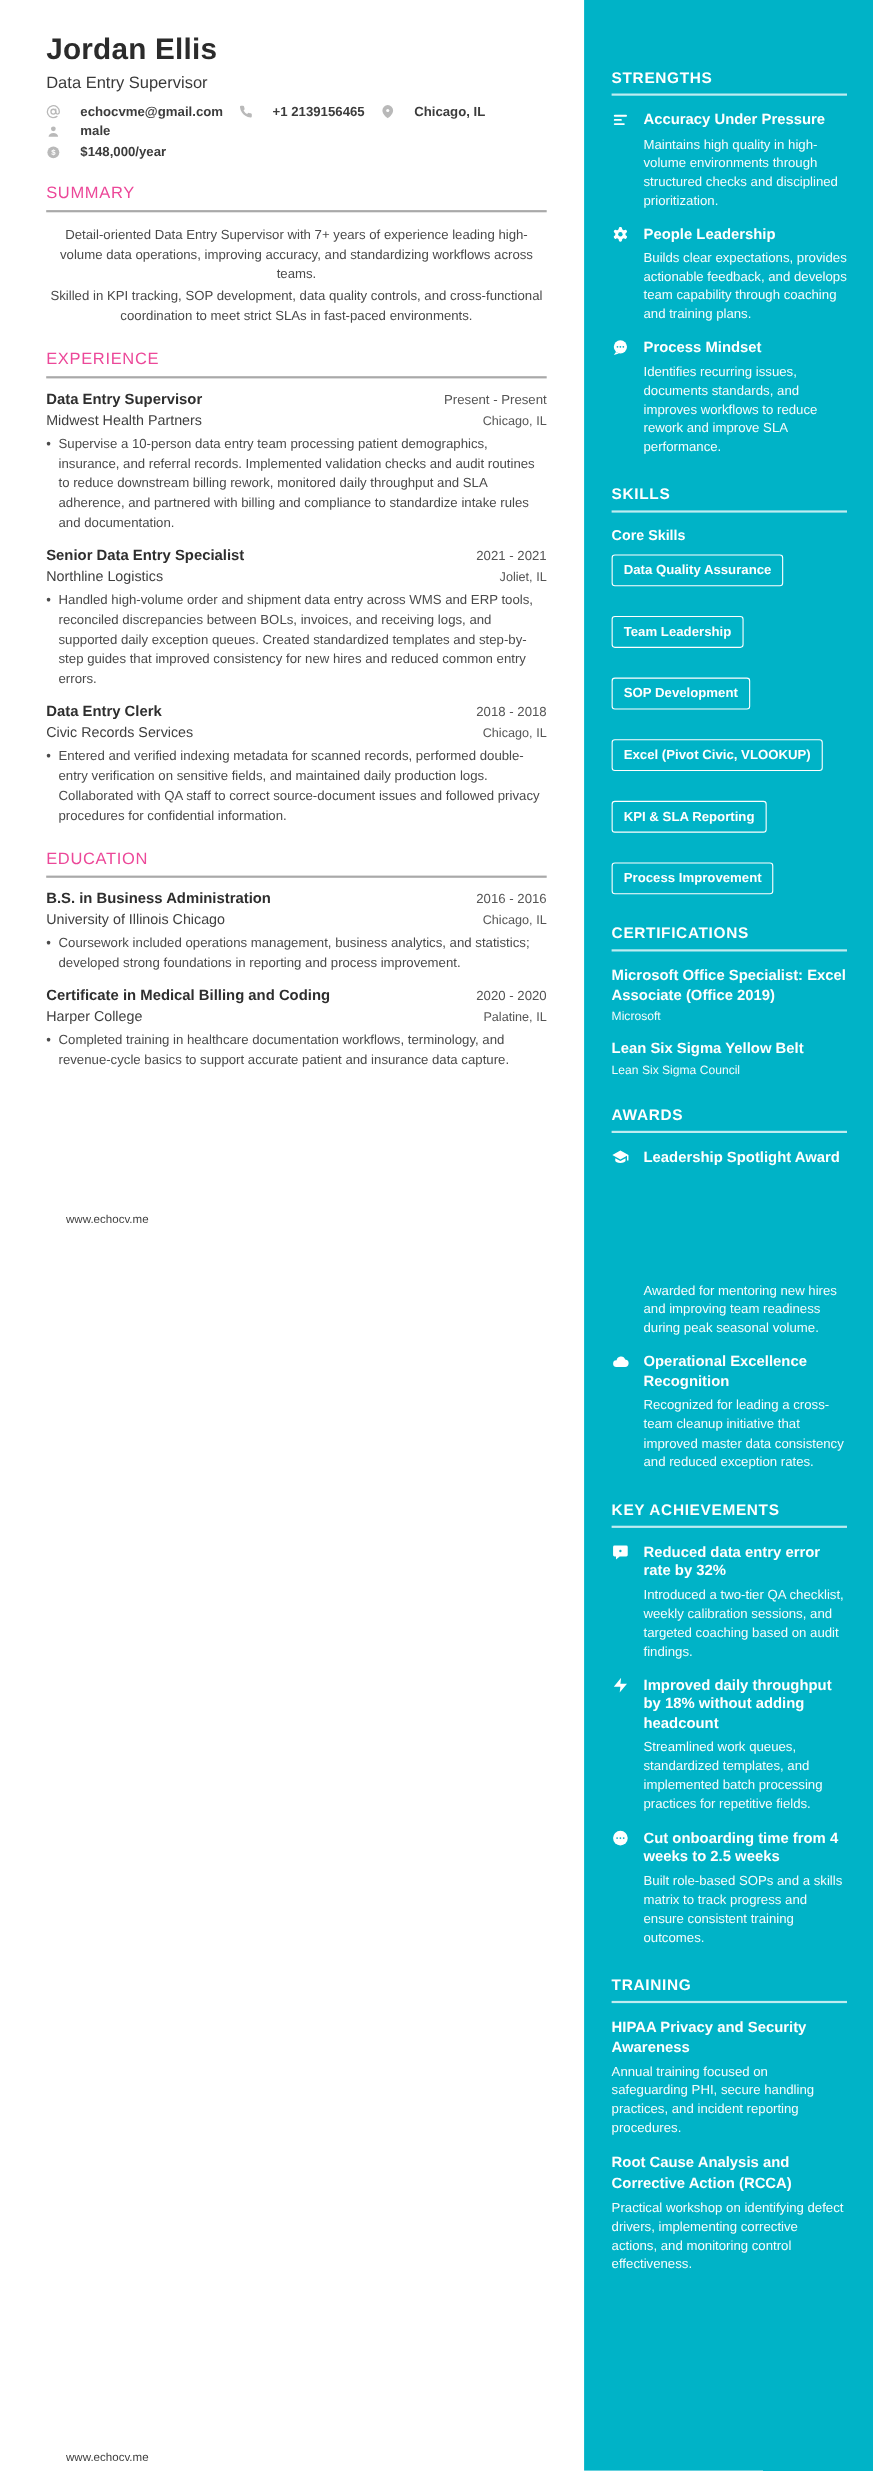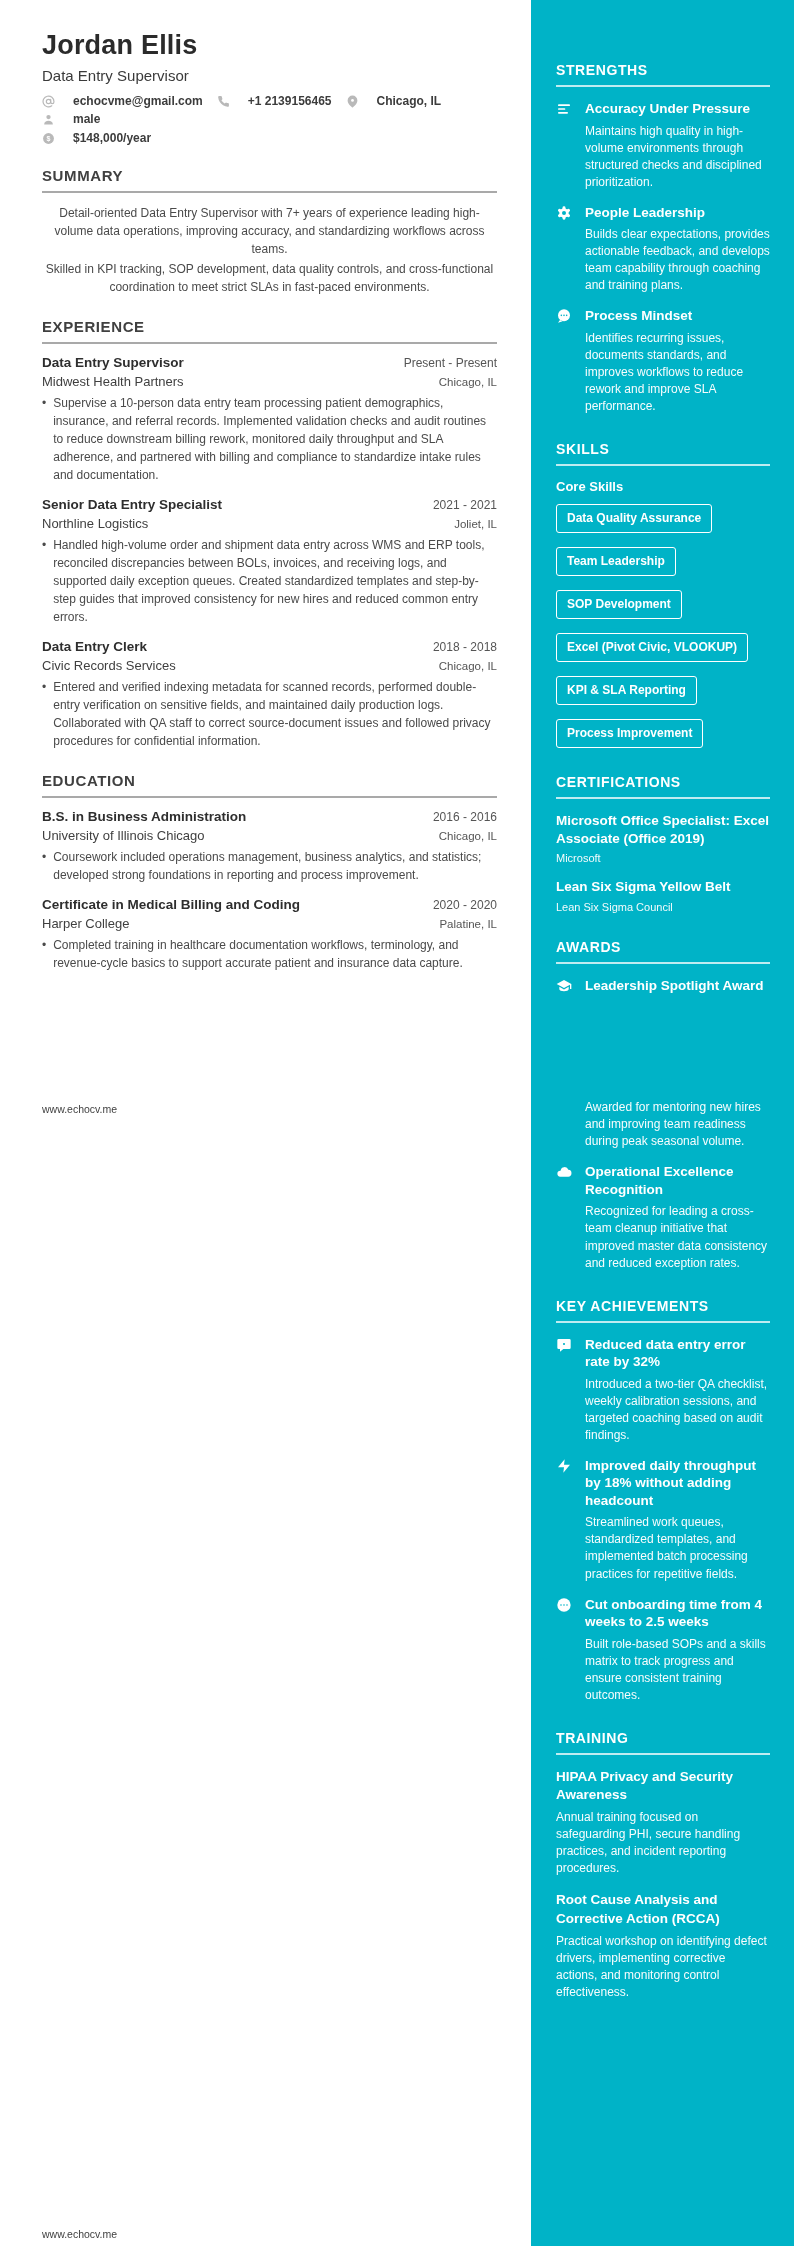--- a/index.html
+++ b/index.html
@@ -14,38 +14,38 @@
     position:absolute; left:0; top:0; width:531px; padding:30px 34px 0 42px;
   }
   .name { font-size:27px; font-weight:700; color:#2b2b2b; letter-spacing:0.2px; }
   .role { font-size:15px; color:#3a3a3a; margin-top:6px; }
   .contact-rows { margin-top:10px; }
   .contact-row { display:flex; flex-wrap:wrap; align-items:center; gap:4px 14px; margin-top:5px; }
   .contact-item { display:flex; align-items:center; gap:18px; font-size:12px; font-weight:700; color:#3c3c3c; }
   .cicon { width:13px; height:13px; color:#b9b9b9; flex:0 0 auto; display:block; }
 
   .section { margin-top:22px; }
-  .sec-head { font-size:15px; font-weight:700; color:#404040; letter-spacing:0.6px; }
+  .sec-head { font-size:15px; font-weight:400; color:#ec4899; letter-spacing:0.6px; }
   .sec-rule { height:2px; background:#a9a9a9; margin-top:7px; margin-bottom:11px; }
 
   .para { font-size:12px; color:#4a4a4a; line-height:1.5;text-align:center; }
   .para + .para { margin-top:2px; }
 
   .entry { margin-bottom:13px; }
   .entry-line1 { display:flex; justify-content:space-between; align-items:baseline; }
   .entry-title { font-size:13.5px; font-weight:700; color:#2e2e2e; }
   .entry-dates { font-size:12px; color:#555; white-space:nowrap; }
   .entry-line2 { display:flex; justify-content:space-between; align-items:baseline; margin-top:4px; }
   .entry-org { font-size:13px; color:#3f3f3f; }
   .entry-loc { font-size:11.5px; color:#555; white-space:nowrap; }
   .bullet { display:flex; gap:7px; margin-top:5px; font-size:12px; color:#4a4a4a; line-height:1.5; }
   .bullet .dot { flex:0 0 auto; }
 
   .site-footer {
-    position:absolute; left:42px; font-size:10.5px; color:#3f3f3f;
+    position:absolute; left:60px; font-size:10.5px; color:#3f3f3f;
   }
   .footer-1 { top:1103px; }
   .footer-2 { top:2228px; }
 
   
   .sidebar {
     position:absolute; top:0; right:0; width:263px; height:2246px;
     background:#00b3c7; color:#fff; padding:62px 24px 0 25px;
   }
   .sb-section { margin-top:26px; }
@@ -55,21 +55,21 @@
 
   .sb-item { display:flex; gap:13px; margin-bottom:13px; }
   .sb-item .sicon { width:16px; height:16px; flex:0 0 auto; margin-top:1px; color:#fff; }
   .sb-item-body { flex:1; }
   .sb-item-title { font-size:13.5px; font-weight:700; line-height:1.3; }
   .sb-item-desc { font-size:12px; line-height:1.42; margin-top:5px; color:rgba(255,255,255,0.97); }
 
   .sb-sub { font-size:13px; font-weight:700; margin-bottom:10px; }
   .tag {
     display:table; border:1.4px solid #fff; border-radius:3px;
-    padding:6px 10px 7px; font-size:12px; font-weight:700; margin-bottom:14px; color:#fff;
+    padding:6px 10px 7px; font-size:12px; font-weight:700; margin-bottom:27px; color:#fff;
   }
 
   .cert { margin-bottom:14px; }
   .cert-title { font-size:13.5px; font-weight:700; line-height:1.35; }
   .cert-org { font-size:11px; margin-top:4px; color:rgba(255,255,255,0.95); }
 
   .pagebreak-gap { height:100px; }
 
   .train { margin-bottom:14px; }
   .train-title { font-size:13.5px; font-weight:700; line-height:1.35; }

